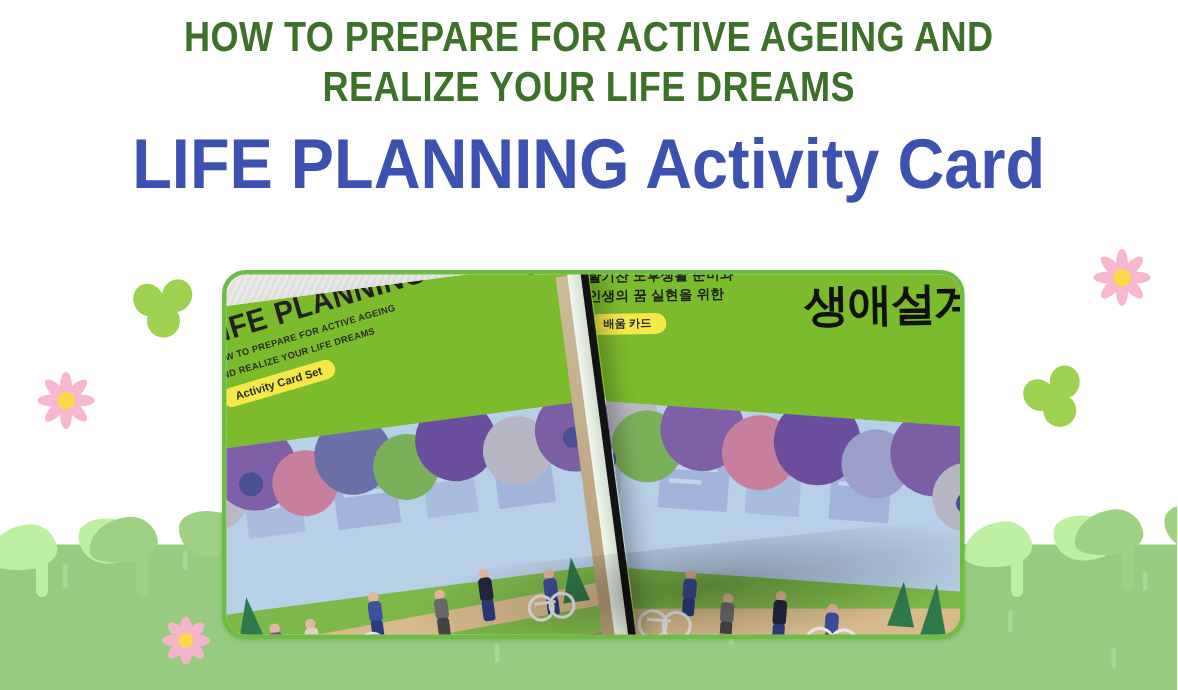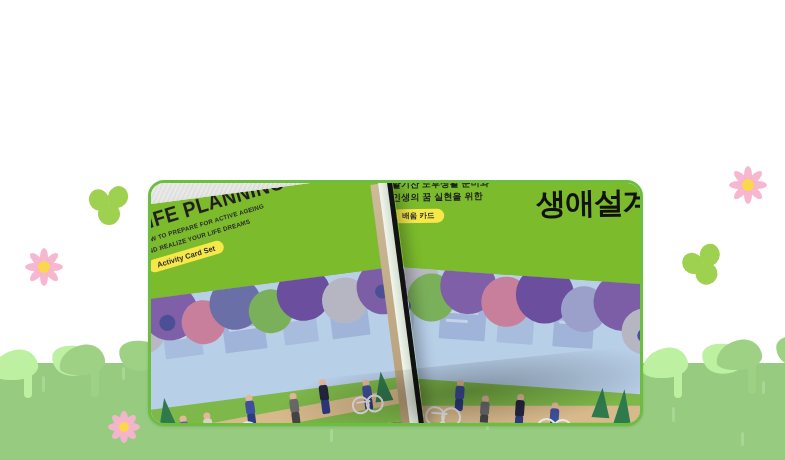--- a/index.html
+++ b/index.html
@@ -205,20 +205,30 @@
     <span class="petal" style="transform:rotate(45deg);"></span>
     <span class="petal" style="transform:rotate(90deg);"></span>
     <span class="petal" style="transform:rotate(135deg);"></span>
     <span class="petal" style="transform:rotate(180deg);"></span>
     <span class="petal" style="transform:rotate(225deg);"></span>
     <span class="petal" style="transform:rotate(270deg);"></span>
     <span class="petal" style="transform:rotate(315deg);"></span>
     <span class="core"></span>
   </div>
 
+  <div class="title-wrap">
+    <h1 class="sub">
+      <span>HOW TO PREPARE FOR ACTIVE AGEING AND</span>
+      <span class="l2">REALIZE YOUR LIFE DREAMS</span>
+    </h1>
+    <h2 class="main">
+      <span>LIFE PLANNING</span>
+      <span class="reg">Activity Card</span>
+    </h2>
+  </div>
 
   <div class="photo">
     <div class="desk"></div>
 
     <div class="box boxR">
       <div class="lid">
 
         <div class="art">
           <div class="sky"></div>
 

